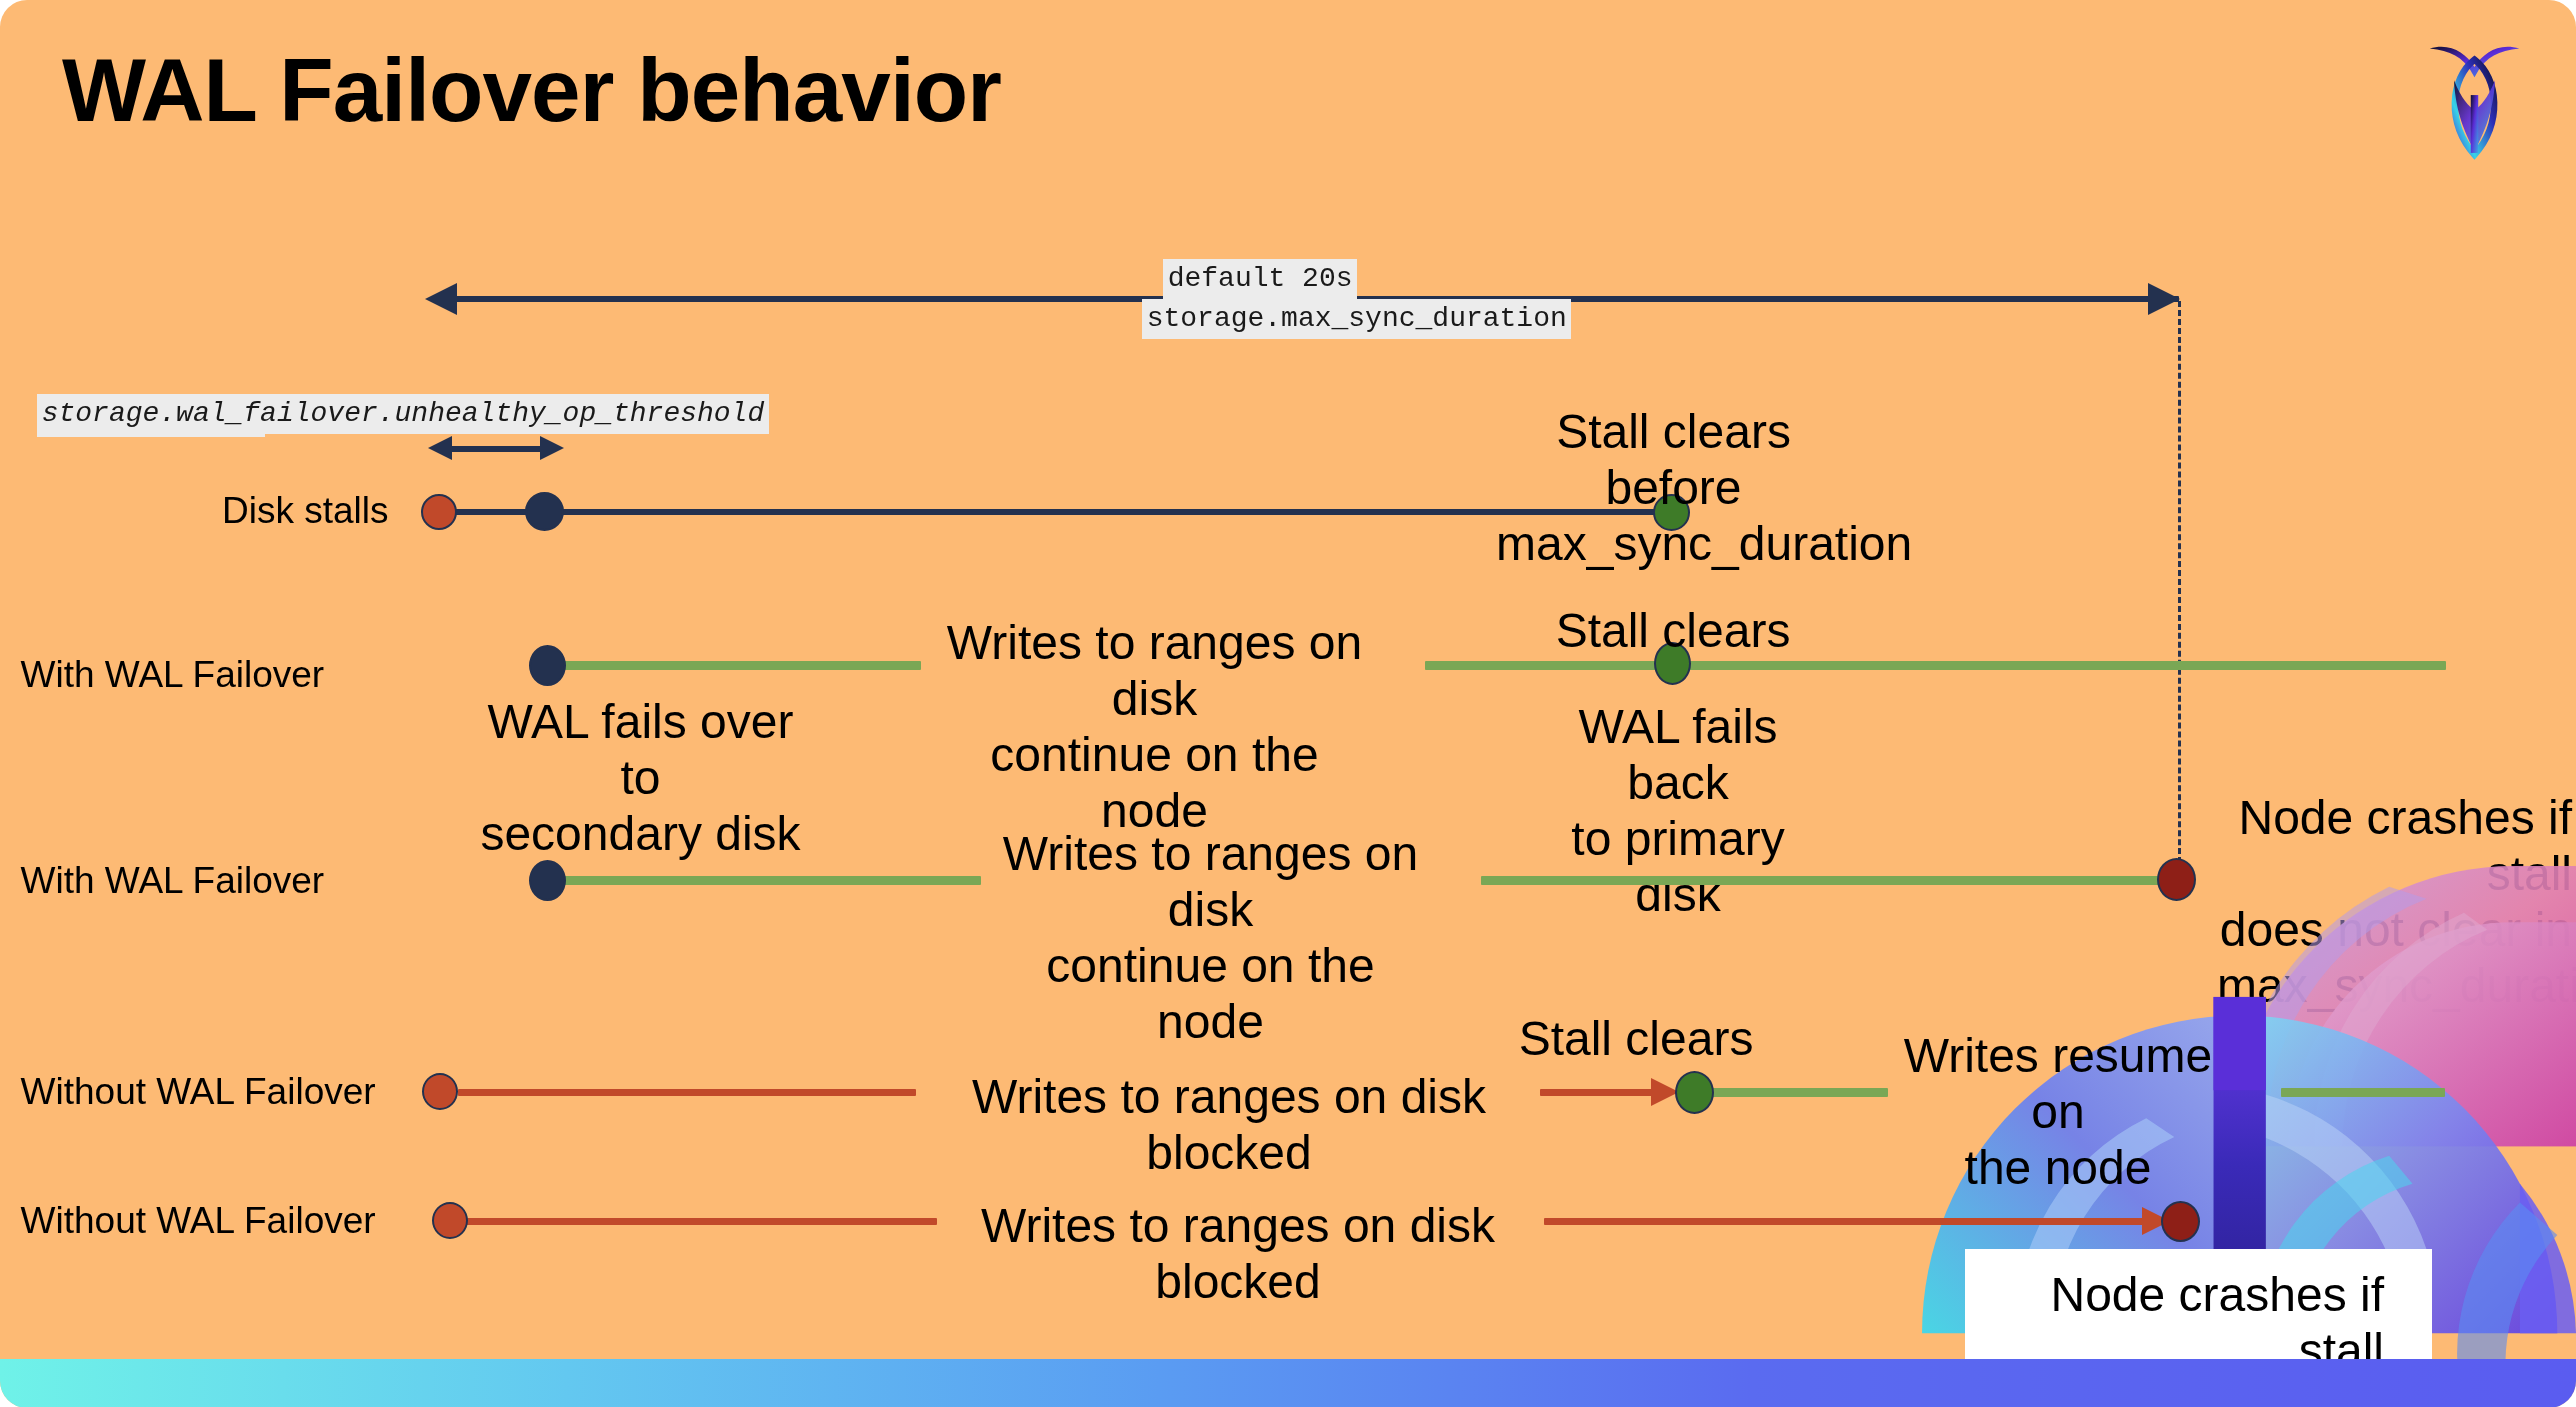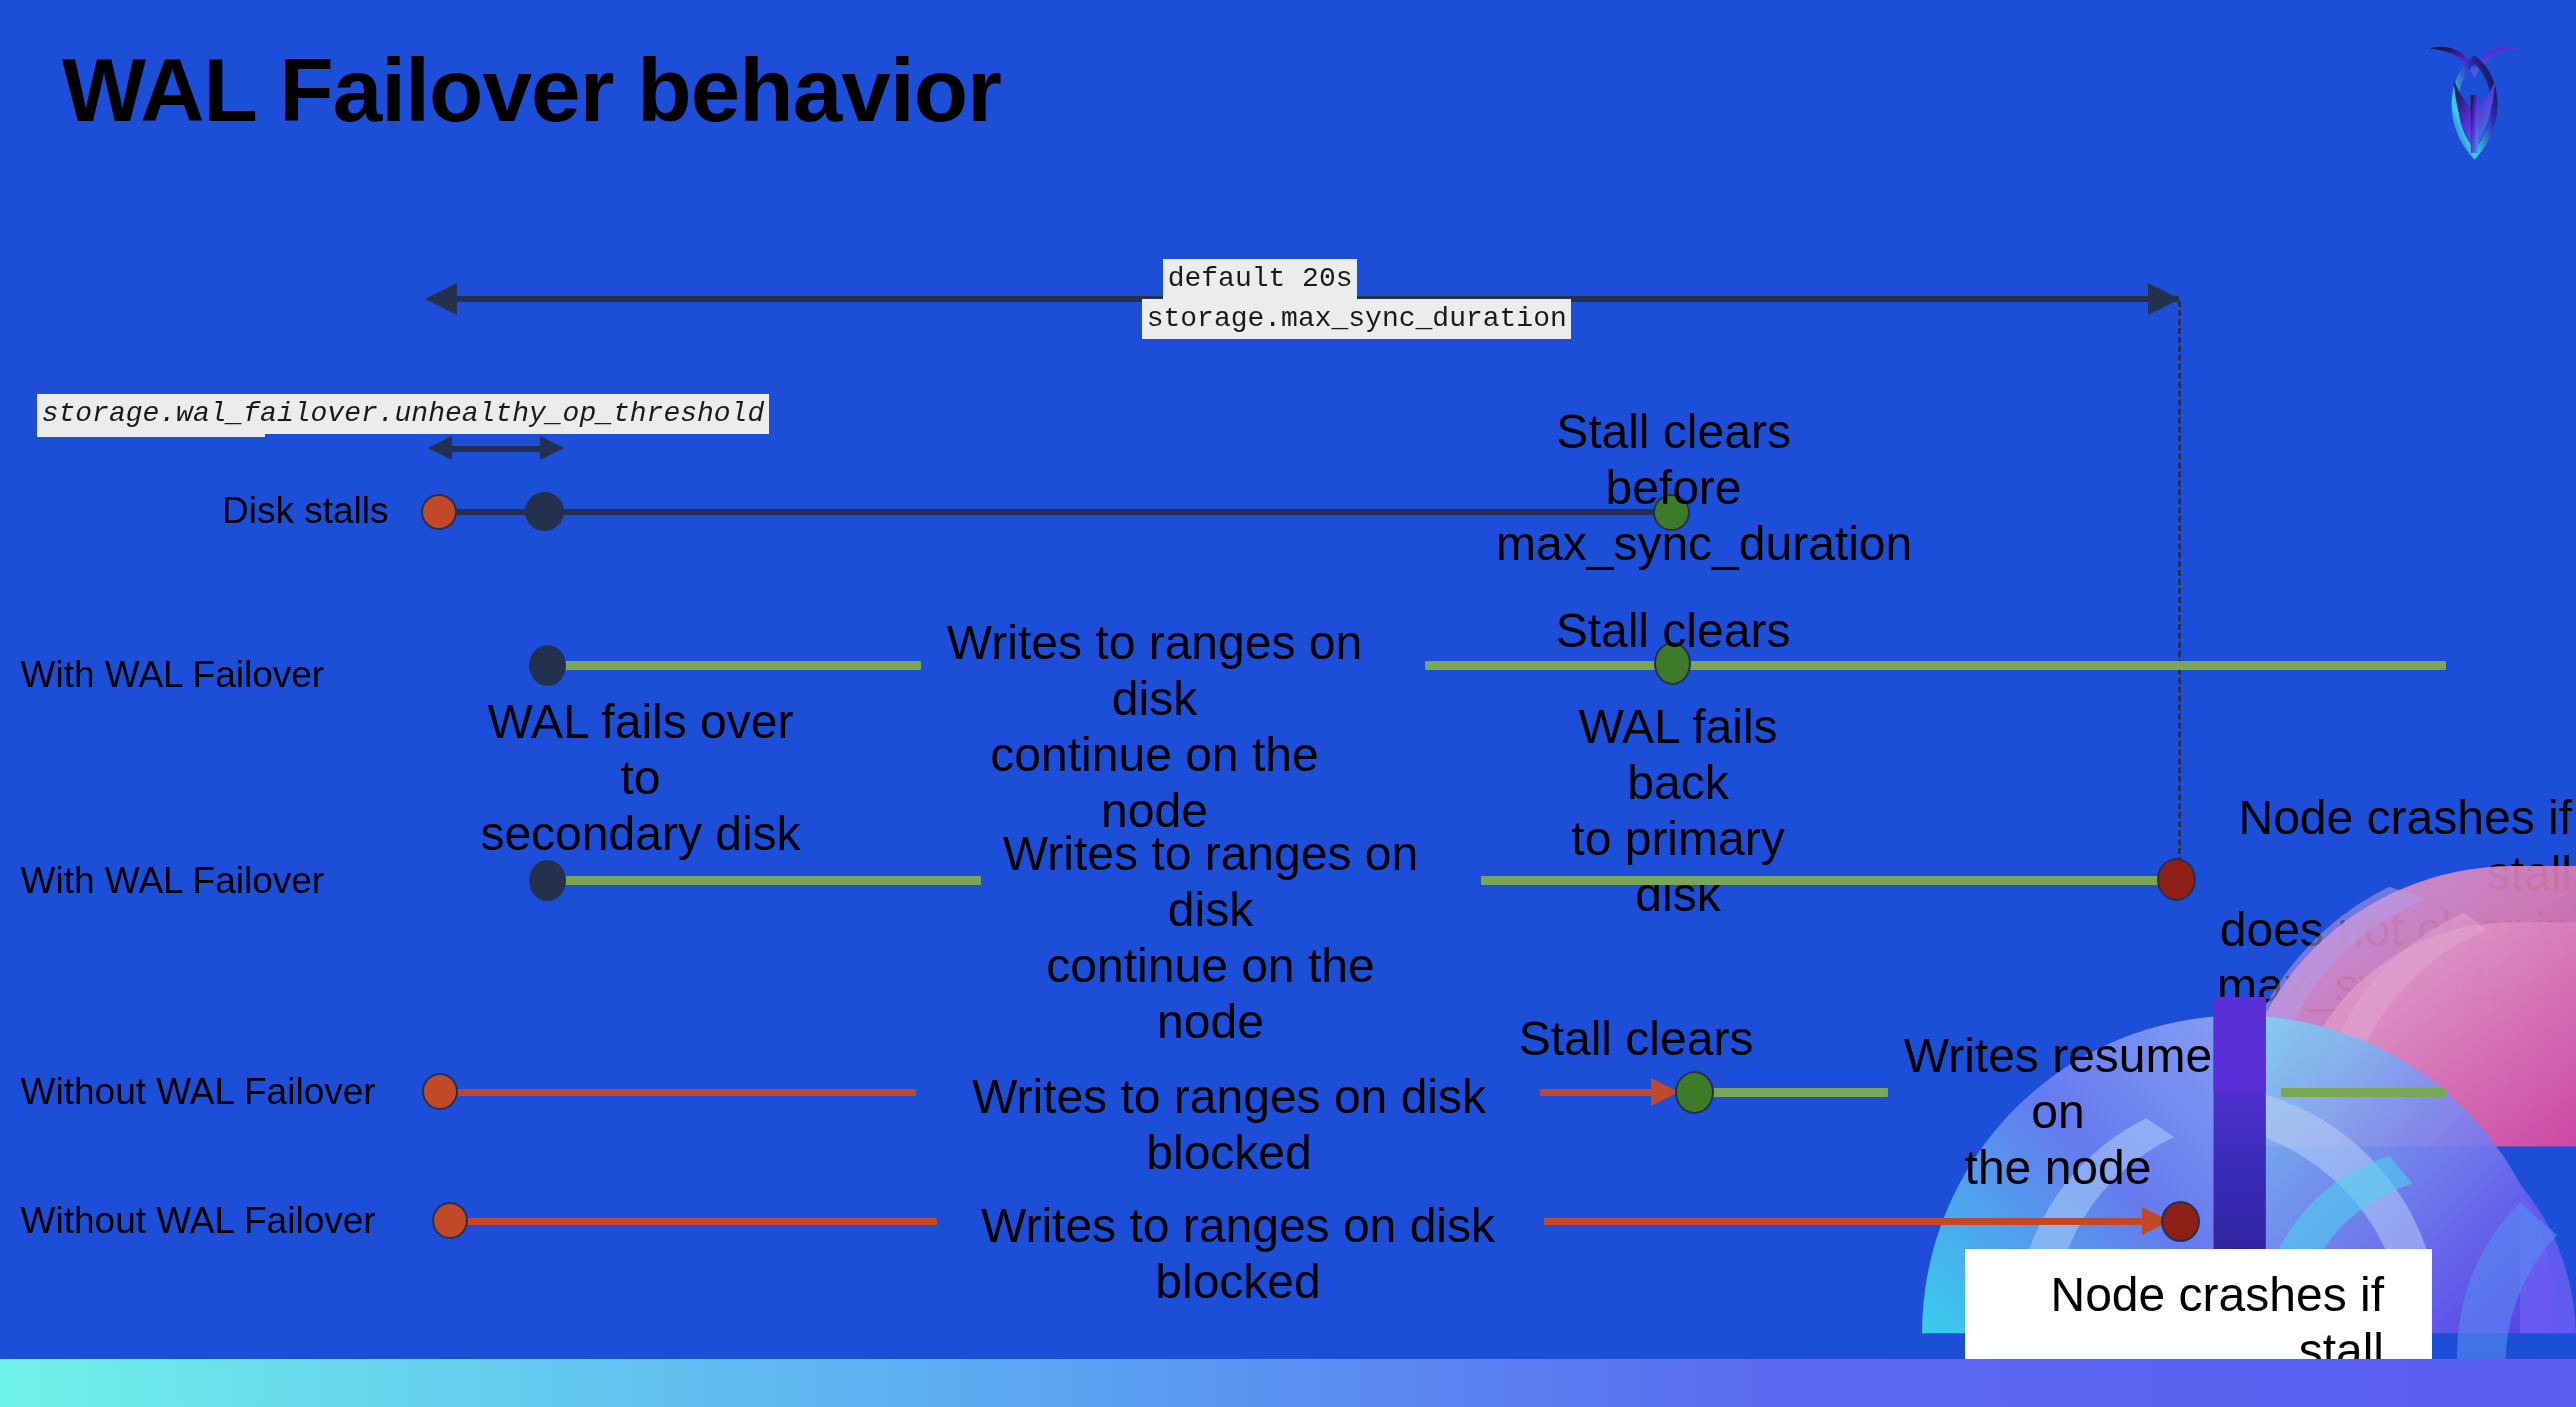--- a/index.html
+++ b/index.html
@@ -3,21 +3,21 @@
 <meta charset="utf-8">
 <style>
   html,body{margin:0;padding:0;}
   body{
     width:2576px;height:1408px;
     background:#ffffff;
     font-family:"Liberation Sans", sans-serif;
     overflow:hidden;
     position:relative;
   }
-  .slide{position:absolute;inset:0;overflow:hidden;background:#1d4ed8;}
+  .slide{position:absolute;inset:0;overflow:hidden;background:#fdba74;border-radius:27px;}
 
   
   .title{
     position:absolute;left:62px;top:42px;
     font-size:89px;font-weight:bold;letter-spacing:-0.9px;
     color:#000;line-height:1.1;white-space:nowrap;
   }
 
   
   .logo{position:absolute;right:49px;top:26px;width:105px;height:140px;}

